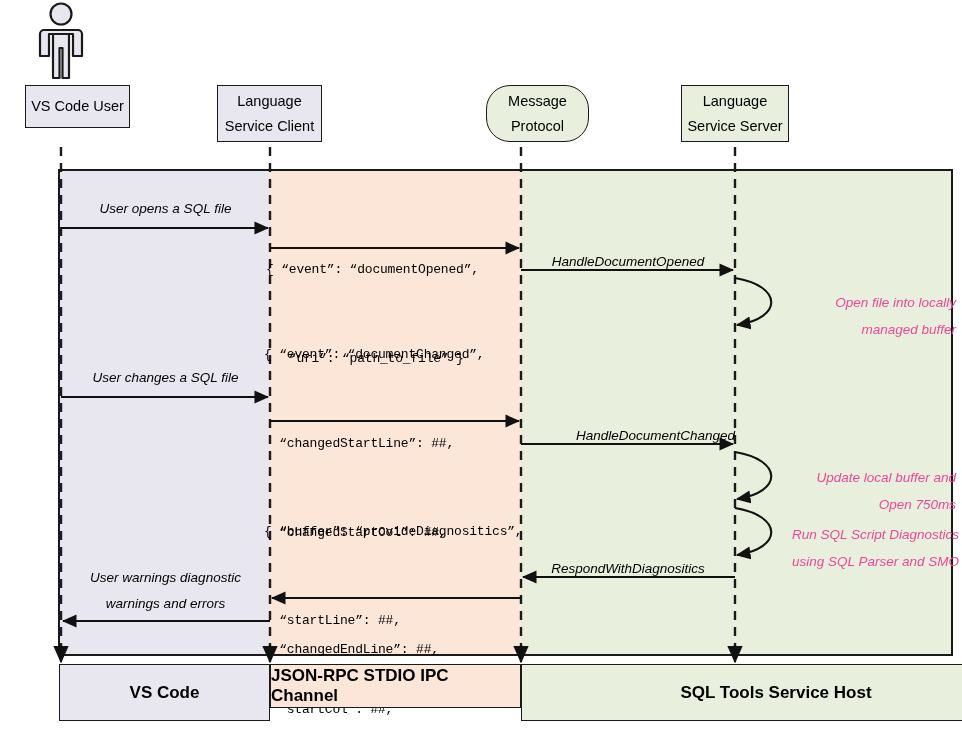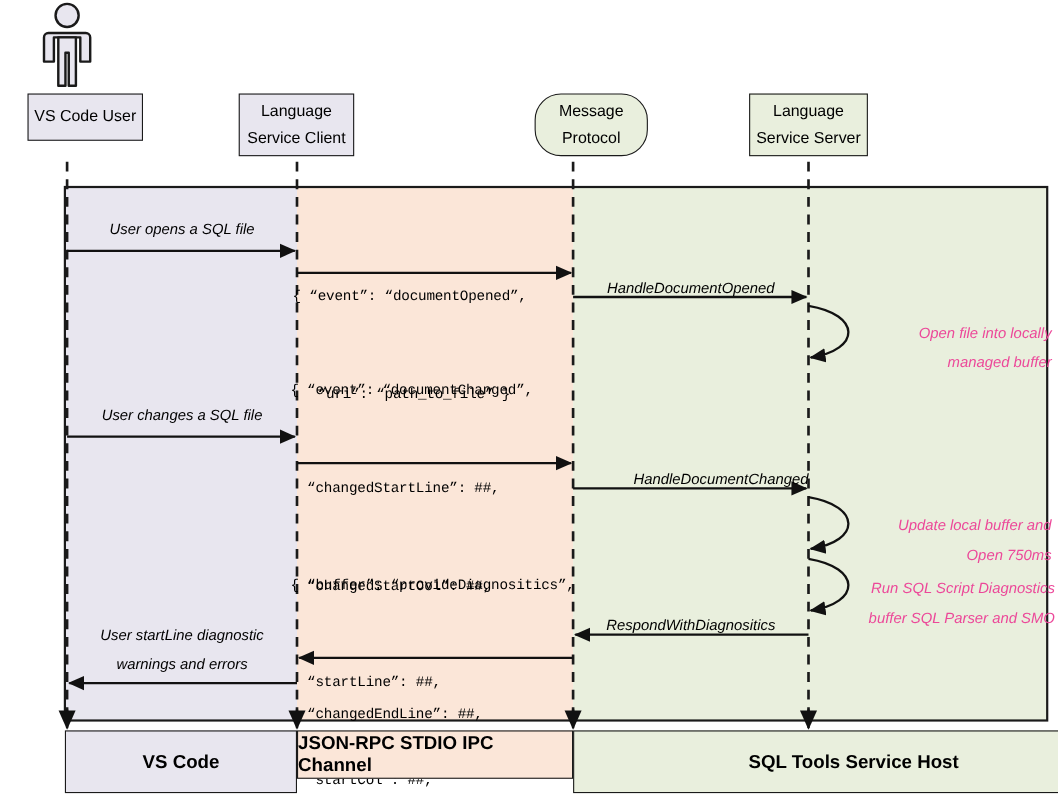--- a/index.html
+++ b/index.html
@@ -175,21 +175,21 @@
 
   <div class="msg" style="left:61px; top:196px; width:209px;">
     <span>User opens a SQL file</span>
   </div>
 
   <div class="msg" style="left:61px; top:365px; width:209px;">
     <span>User changes a SQL file</span>
   </div>
 
   <div class="msg" style="left:61px; top:565px; width:209px;">
-    <span style="display:block;">User startLine diagnostic</span>
+    <span style="display:block;">User warnings diagnostic</span>
     <span style="display:block;">warnings and errors</span>
   </div>
 
   <div class="json" style="left:266px; top:196px;">
     <span style="display:block;">{ “event”: “documentOpened”,</span>
     <span style="display:block;">   “uri”: “path_to_file” }</span>
   </div>
 
   <div class="json" style="left:264px; top:281px;">
     <span style="display:block;">{ “event”: “documentChanged”,</span>
@@ -226,21 +226,21 @@
     <span style="display:block;">managed buffer</span>
   </div>
 
   <div class="note" style="left:771px; top:464px; width:185px;">
     <span style="display:block;">Update local buffer and</span>
     <span style="display:block;">Open 750ms</span>
   </div>
 
   <div class="note" style="left:767px; top:521px; width:192px;">
     <span style="display:block;">Run SQL Script Diagnostics</span>
-    <span style="display:block;">buffer SQL Parser and SMO</span>
+    <span style="display:block;">using SQL Parser and SMO</span>
   </div>
 
   <div class="fcell grey" style="left:59px; top:664px; width:211px; height:57px;">
     <span>VS Code</span>
   </div>
 
   <div class="fcell peach" style="left:270px; top:664px; width:251px; height:44px;">
     <span>JSON-RPC STDIO IPC Channel</span>
   </div>
 

